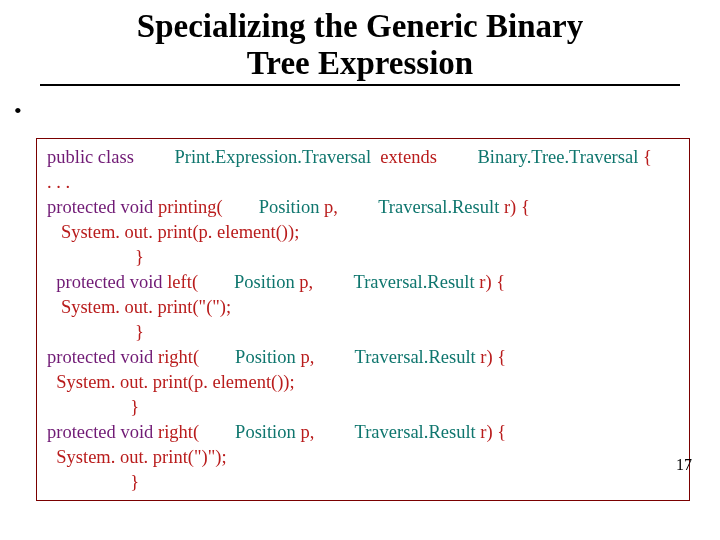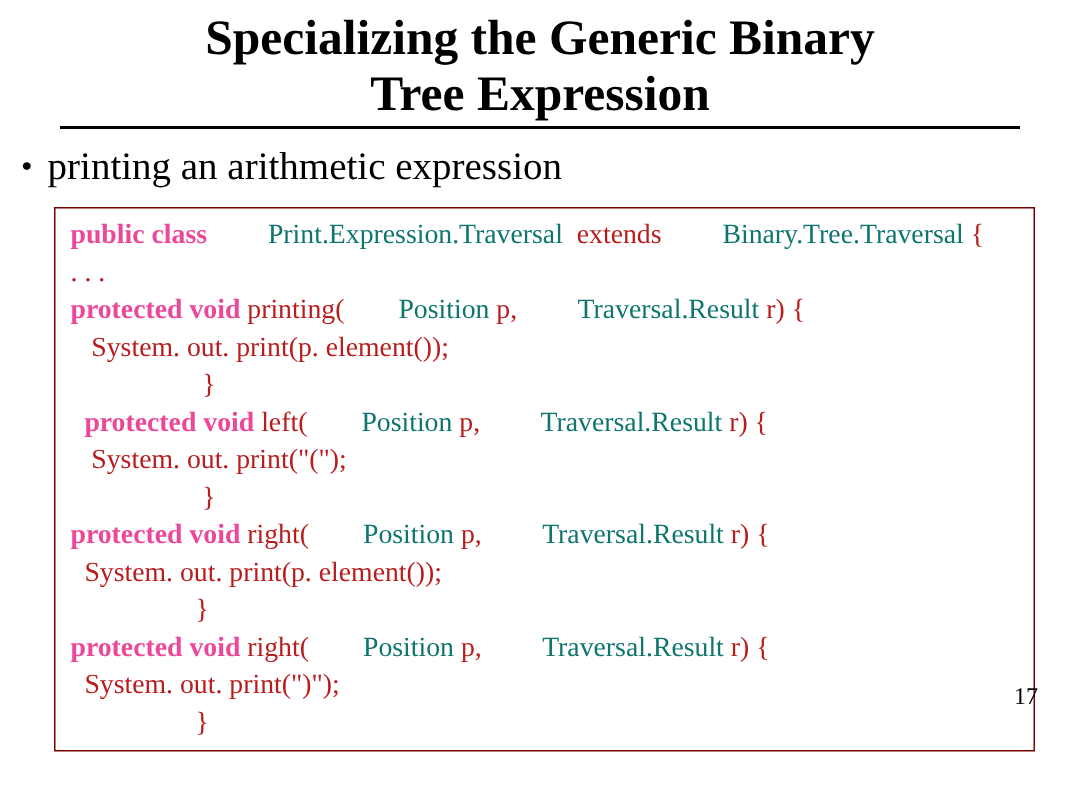--- a/index.html
+++ b/index.html
@@ -3,38 +3,37 @@
 <meta charset="utf-8">
 <style>
   * { margin: 0; padding: 0; box-sizing: border-box; }
   html, body { width: 720px; height: 540px; background: #fff; font-family: "Times New Roman", Times, serif; color: #000; }
   .slide { position: relative; width: 720px; height: 484px; padding: 8px 0 0 0; }
   .title { text-align: center; font-weight: bold; font-size: 33px; line-height: 1.12; margin: 0 40px 6px 40px; border-bottom: 2px solid #000; padding-bottom: 2px; }
   .bullet { font-size: 26px; margin: 10px 0 12px 14px; display: flex; align-items: flex-start; gap: 10px; }
   .bullet .dot { font-size: 22px; line-height: 30px; }
   .codebox { border: 1.5px solid #7a0000; margin: 0 30px 0 36px; padding: 6px 10px 6px 10px; }
   .code-line { font-size: 18.5px; line-height: 1.35; white-space: pre; }
-  .kw { font-weight: bold; color: #ec4899; }
+  .kw { font-weight: normal; color: #701a75; }
   .typ { color: #0f766e; margin-left: 36px; }
   .pln { color: #b91c1c; }
   .pagenum { position: absolute; right: 28px; bottom: 10px; font-size: 16px; }
 </style>
 </head>
 <body>
 
 <div class="slide">
 
   <div class="title">
     <span>Specializing the Generic Binary</span><br>
     <span>Tree Expression</span>
   </div>
 
   <div class="bullet">
     <span class="dot">•</span>
-    <span>printing an arithmetic expression</span>
   </div>
 
   <div class="codebox">
 
     <div class="code-line"><span class="kw">public class </span><span class="typ">Print.Expression.Traversal</span><span class="pln">  extends </span><span class="typ">Binary.Tree.Traversal</span><span class="pln"> {</span></div>
 
     <div class="code-line pln">. . .</div>
 
     <div class="code-line"><span class="kw">protected void </span><span class="pln">printing</span><span class="pln">(</span><span class="typ">Position</span><span class="pln"> p,</span><span class="typ"> Traversal.Result</span><span class="pln"> r</span><span class="pln">) {</span></div>
 

